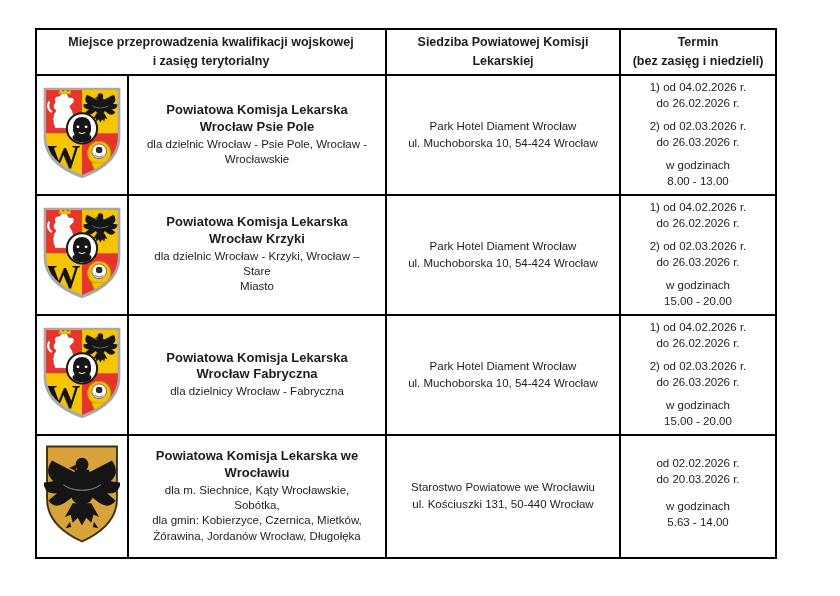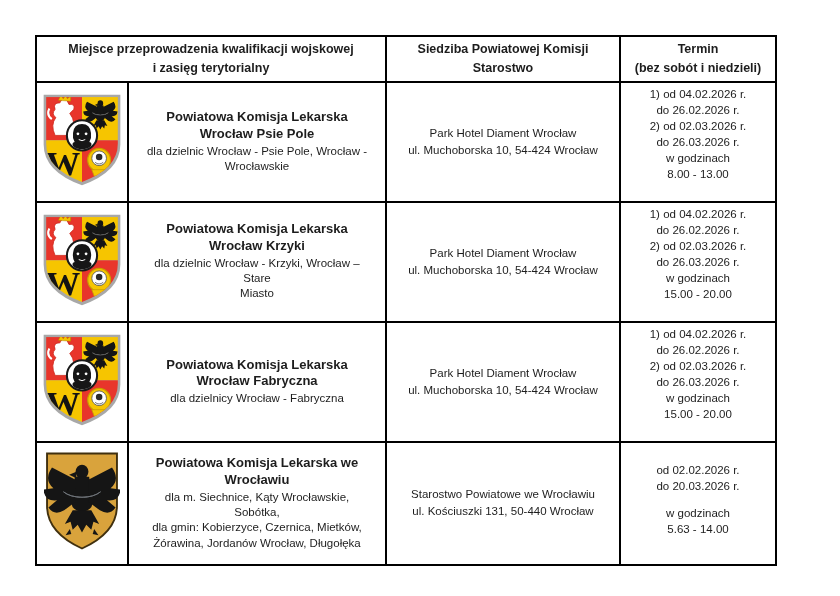--- a/index.html
+++ b/index.html
@@ -5,21 +5,21 @@
   html,body { margin:0; padding:0; }
   body {
     width:840px; height:596px; background:#ffffff;
     font-family:"Liberation Sans", sans-serif;
     color:#1d1d1d;
     -webkit-font-smoothing:antialiased;
   }
   .sheet { position:relative; width:840px; height:596px; background:#fff; overflow:hidden; }
 
   table.main {
-    position:absolute; left:35px; top:35px;
+    position:absolute; left:35px; top:28px;
     width:740px; border-collapse:collapse; table-layout:fixed;
   }
   table.main th, table.main td { border:2px solid #000; overflow:hidden; }
 
   thead tr { height:43px; }
   tbody tr { height:120px; }
   tbody tr:last-child { height:123px; }
 
   th {
     font-size:12.5px; font-weight:bold; text-align:center;
@@ -35,21 +35,21 @@
   }
   .desc-cell .name { font-weight:bold; font-size:13px; line-height:1.3; margin-bottom:1px; }
 
   .venue-cell {
     text-align:center; vertical-align:middle;
     font-size:11.5px; line-height:1.45; padding:4px 8px;margin-left:16px;
   }
 
   .term-cell { vertical-align:top; text-align:center; font-size:11.5px; padding:3px 4px; }
   .term-wrap { display:flex; flex-direction:column; }
-  .term-wrap.n3 { height:111px; }
+  .term-wrap.n3 { height:111px; justify-content:space-between; }
   .term-wrap.n2 { height:108px; justify-content:center; gap:10px; }
   .term-line { line-height:1.4; white-space:nowrap; }
 </style>
 </head>
 <body>
 
 <div class="sheet">
   <table class="main">
     <colgroup>
       <col style="width:92px">
@@ -61,27 +61,27 @@
       <tr>
         <th colspan="2">
           <div>
               <div>Miejsce przeprowadzenia kwalifikacji wojskowej</div>
               <div>i zasięg terytorialny</div>
             </div>
         </th>
         <th>
           <div>
               <div>Siedziba Powiatowej Komisji</div>
-              <div>Starostwo</div>
+              <div>Lekarskiej</div>
             </div>
         </th>
         <th>
           <div>
               <div>Termin</div>
-              <div>(bez sobót i niedzieli)</div>
+              <div>(bez zasięg i niedzieli)</div>
             </div>
         </th>
       </tr>
     </thead>
     <tbody id="rows-body">
   <tr>
     <td class="crest-cell">
       <span class="crest-holder"><svg width="82" height="93" viewBox="0 0 100 114" xmlns="http://www.w3.org/2000/svg">
     <defs>
       <clipPath id="ccp">

